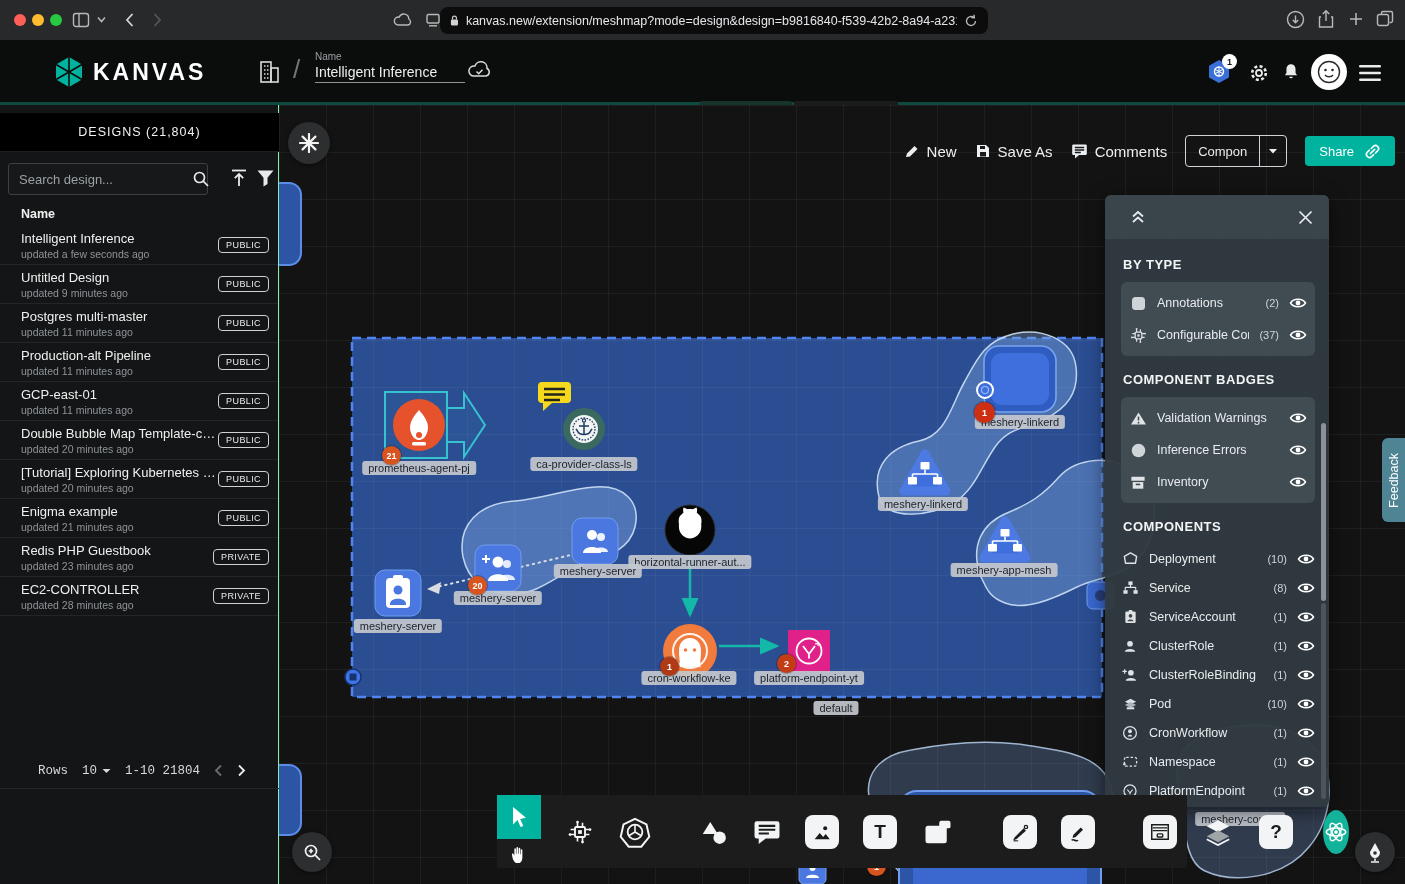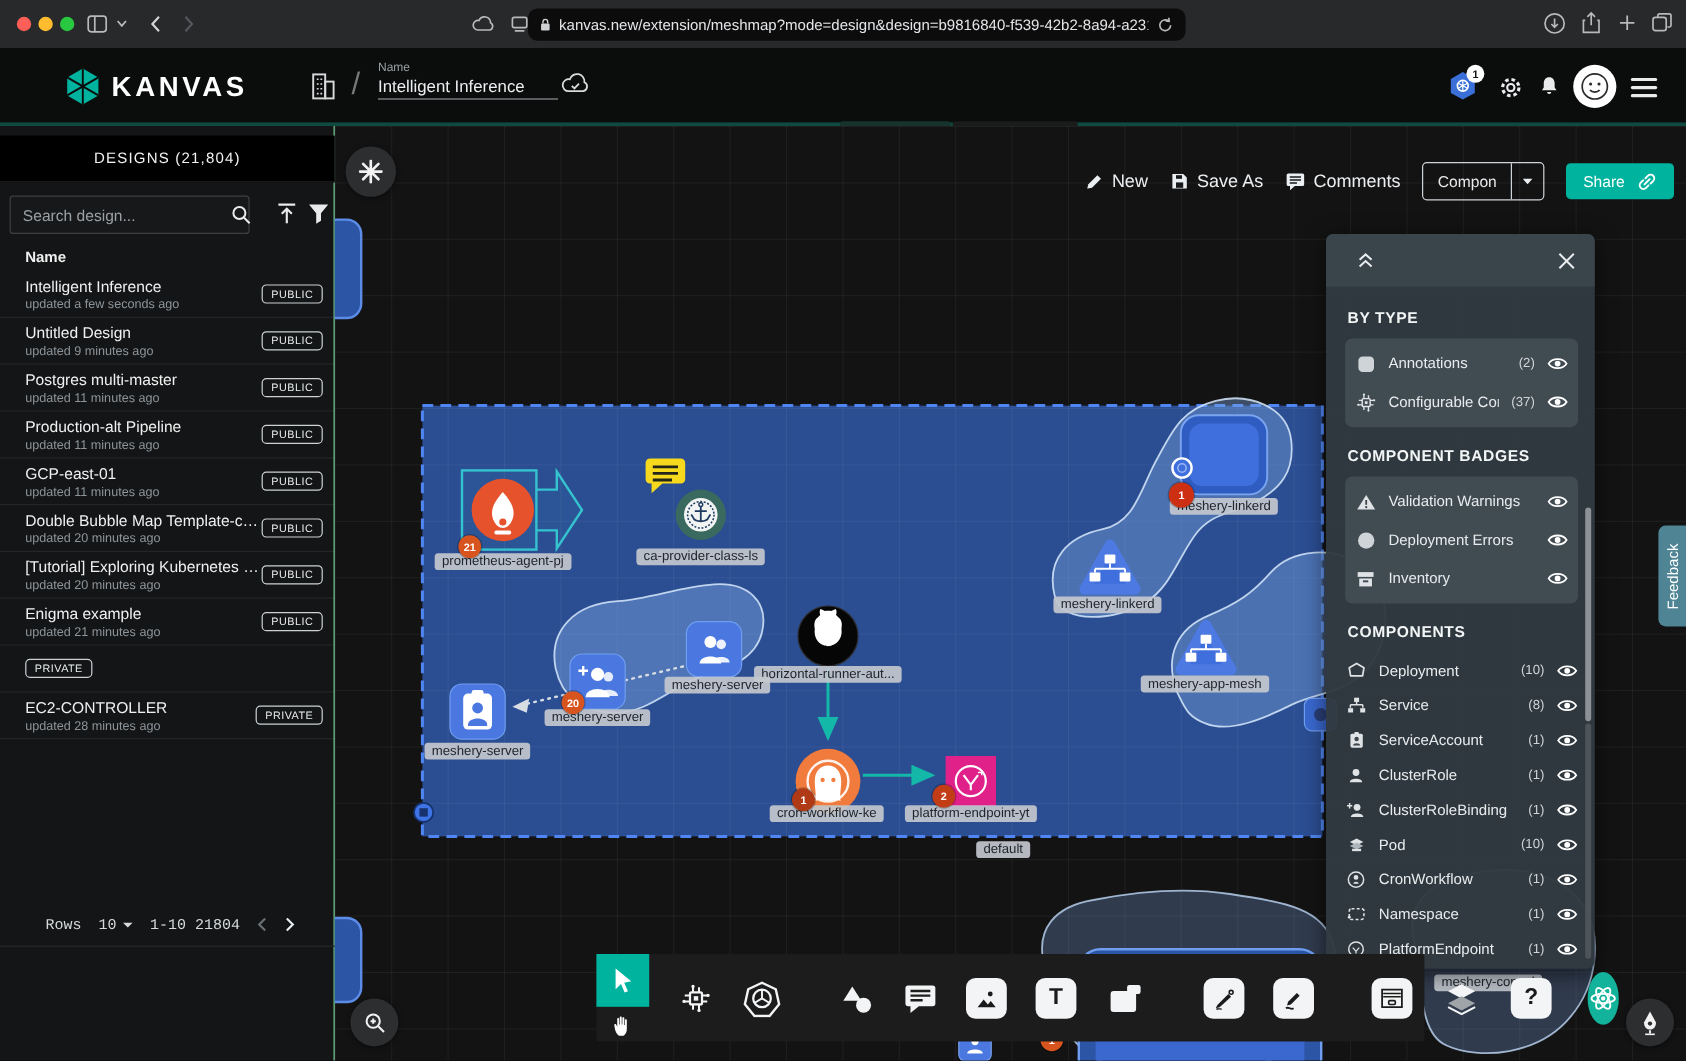--- a/index.html
+++ b/index.html
@@ -321,20 +321,24 @@
     <span class="vis-badge">PUBLIC</span>
   </div>
   <div class="abs drow" style="top:394px">
     <div class="drow-main">
           <div class="drow-name">Enigma example</div>
     <div class="drow-updated">updated 21 minutes ago</div>
         </div>
     <span class="vis-badge">PUBLIC</span>
   </div>
   <div class="abs drow" style="top:433px">
+    <div class="drow-main">
+          <div class="drow-name">Redis PHP Guestbook</div>
+    <div class="drow-updated">updated 23 minutes ago</div>
+        </div>
     <span class="vis-badge">PRIVATE</span>
   </div>
   <div class="abs drow" style="top:472px">
     <div class="drow-main">
           <div class="drow-name">EC2-CONTROLLER</div>
     <div class="drow-updated">updated 28 minutes ago</div>
         </div>
     <span class="vis-badge">PRIVATE</span>
   </div>
 
@@ -603,21 +607,21 @@
               <path d="M1.5 7C4.5 2 13.5 2 16.5 7 13.5 12 4.5 12 1.5 7z" fill="none" stroke="#fff" stroke-width="1.5"></path>
               <circle cx="9" cy="7" r="2.4" fill="#fff"></circle>
             </svg>
       </div>
       <div class="prow">
         <span class="picon">
               <svg width="15" height="15" viewBox="0 0 15 15">
                 <circle cx="7.5" cy="7.5" r="6.8" fill="#cfd4d8"></circle>
               </svg>
             </span>
-        <span class="lbl">Deployment Errors</span>
+        <span class="lbl">Inference Errors</span>
         <svg width="18" height="14" viewBox="0 0 18 14">
               <path d="M1.5 7C4.5 2 13.5 2 16.5 7 13.5 12 4.5 12 1.5 7z" fill="none" stroke="#fff" stroke-width="1.5"></path>
               <circle cx="9" cy="7" r="2.4" fill="#fff"></circle>
             </svg>
       </div>
       <div class="prow">
         <span class="picon">
               <svg width="16" height="15" viewBox="0 0 18 17">
                 <rect x="1.5" y="2" width="15" height="4.5" fill="#dfe3e6"></rect>
                 <rect x="3" y="8" width="12" height="7.5" fill="#dfe3e6"></rect>

